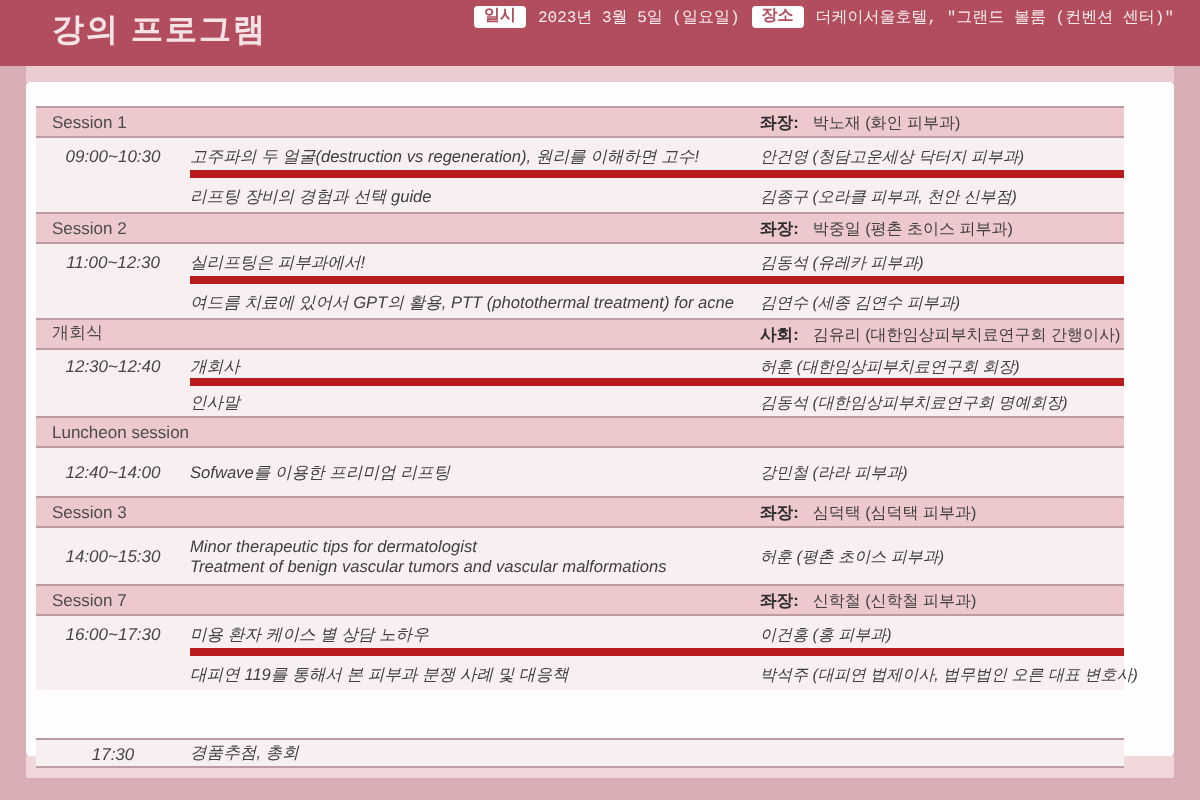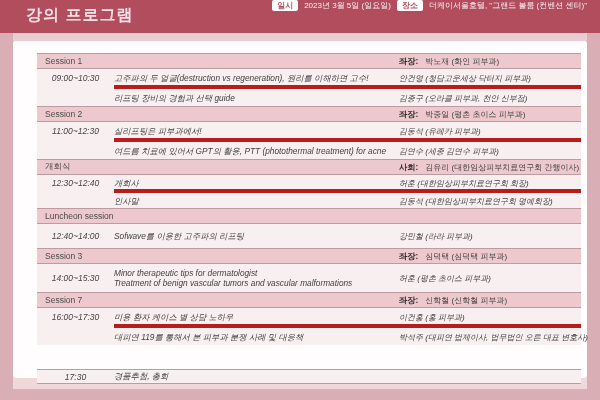--- a/index.html
+++ b/index.html
@@ -13,34 +13,34 @@
   .band-top{
     position:absolute;left:0;top:0;width:600px;height:33px;
     background:#b24d5e;display:flex;align-items:center;
   }
   .page-title{
     position:absolute;left:26px;top:5px;
     font-size:16px;font-weight:bold;color:#f5e2e5;letter-spacing:1px;
   }
   .band-right{
     position:absolute;right:13px;top:0;height:17px;
-    display:flex;gap:6px;
+    display:flex;align-items:center;gap:6px;font-family:Liberation Mono, monospace;
   }
   .badge{
     background:#ffffff;color:#b24d5e;font-size:8px;font-weight:bold;
     line-height:11px;height:11px;padding:0 5px;border-radius:2px;
     display:inline-block;
   }
   .band-text{font-size:8px;color:#f8edee;letter-spacing:0px;}
   
   .strip-top{position:absolute;left:13px;top:33px;width:574px;height:8px;background:#e9cdd1;}
   .card{position:absolute;left:13px;top:41px;width:574px;height:337px;background:#fffdfd;border-radius:2px;}
   .strip-bottom{position:absolute;left:13px;top:378px;width:574px;height:11px;background:#f0d7da;}
   
-  .ptable{position:absolute;left:24px;top:12px;width:544px;}
+  .ptable{position:absolute;left:5px;top:12px;width:544px;}
   .trow{
     display:grid;grid-template-columns:77px 285px 182px;
     align-items:center;box-sizing:border-box;
   }
   .trow.section{background:#edc9ce;height:15px;border-top:1px solid #bc9ba2;}
   .trow.item{background:#f8eff0;font-style:italic;}
   .trow.full{border-top:1px solid #bc9ba2;}
   .trow.part .c-topic,.trow.part .c-speaker{border-top:4px solid #b91c1c;}
   .trow.last{border-bottom:1px solid #bc9ba2;margin-top:24px;}
   .h-a{height:19px;}
@@ -129,21 +129,21 @@
       <div class="c-topic">인사말</div>
       <div class="c-speaker">김동석 (대한임상피부치료연구회 명예회장)</div>
     </div>
 
     <div class="trow section">
       <div class="sec-title">Luncheon session</div>
       <div class="sec-chair"><span class="role"></span><span></span></div>
     </div>
     <div class="trow item full h-lun">
       <div class="c-time">12:40~14:00</div>
-      <div class="c-topic">Sofwave를 이용한 고주파의 리프팅</div>
+      <div class="c-topic">Sofwave를 이용한 프리미엄 리프팅</div>
       <div class="c-speaker">강민철 (라라 피부과)</div>
     </div>
 
     <div class="trow section">
       <div class="sec-title">Session 3</div>
       <div class="sec-chair"><span class="role">좌장:</span><span>심덕택 (심덕택 피부과)</span></div>
     </div>
     <div class="trow item full h-dbl">
       <div class="c-time">14:00~15:30</div>
       <div class="c-topic">

